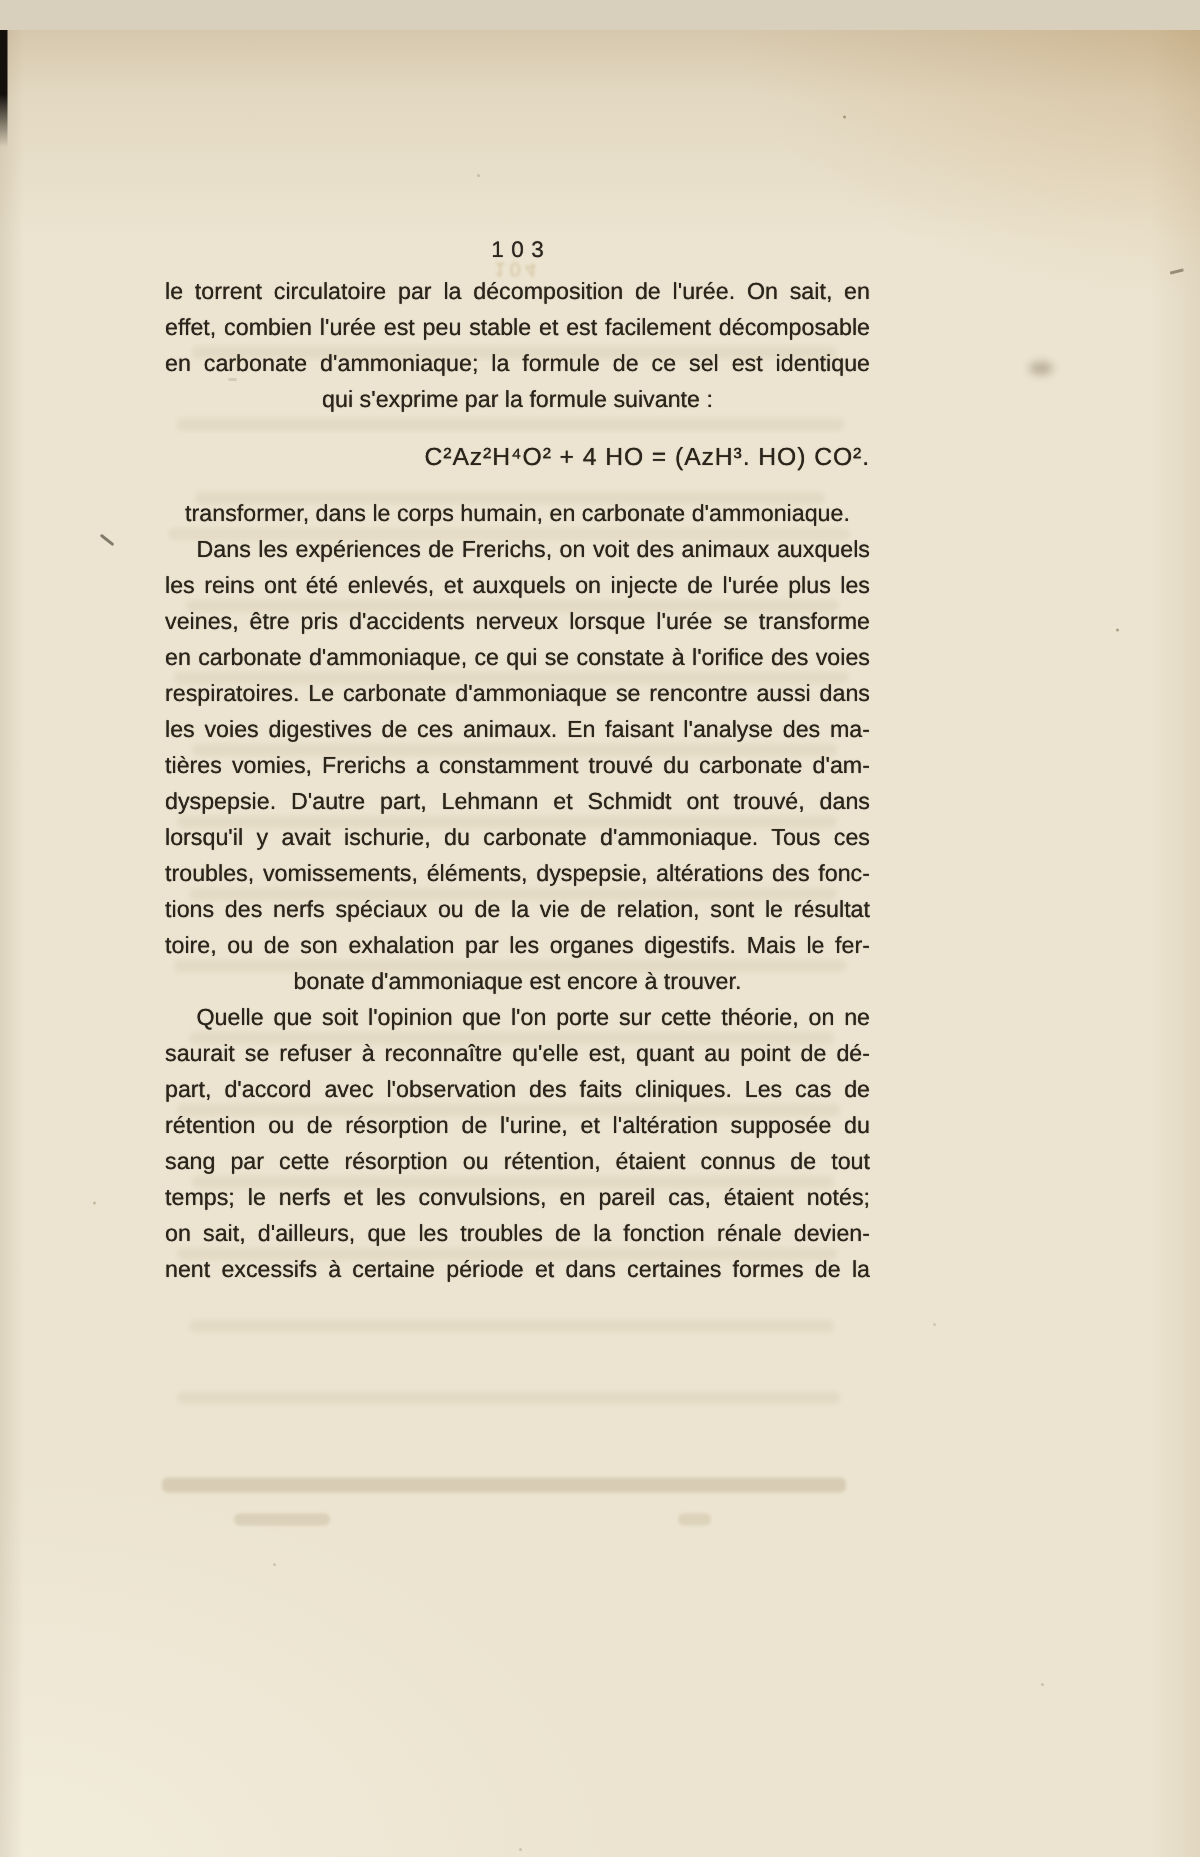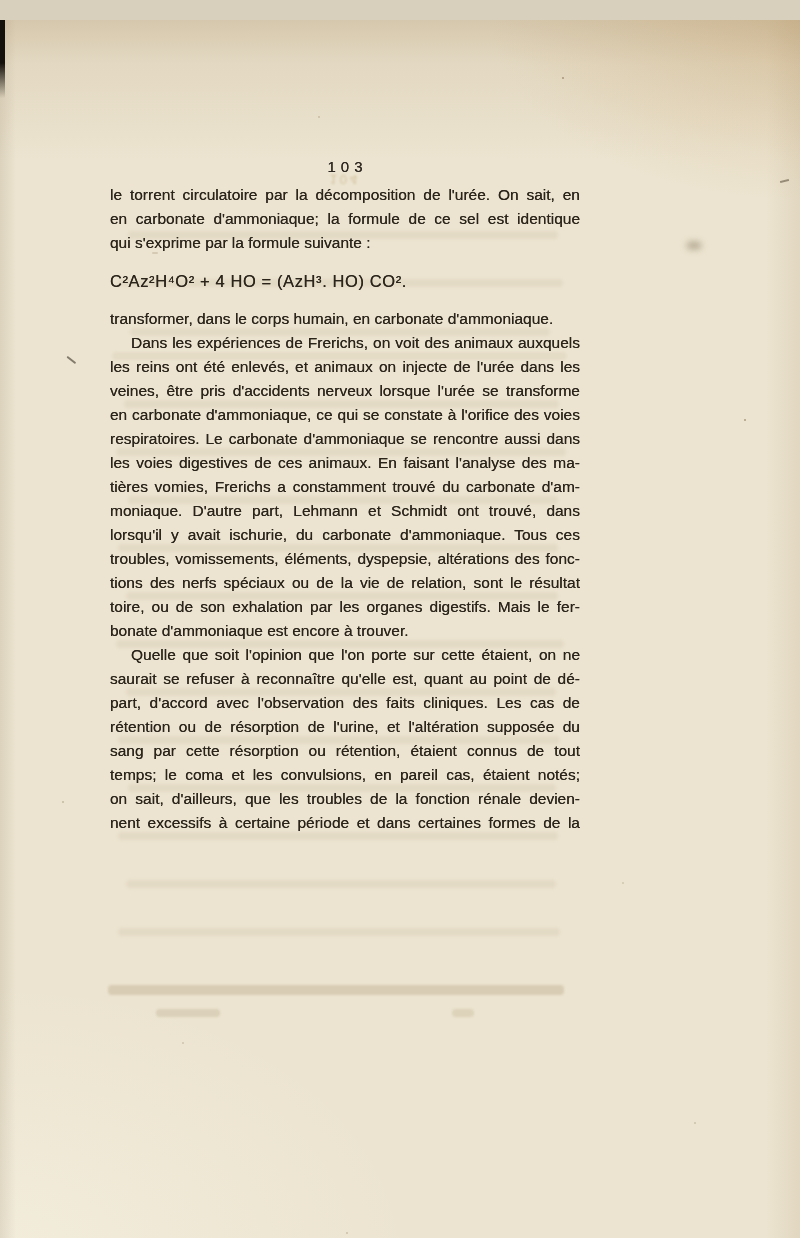--- a/index.html
+++ b/index.html
@@ -89,25 +89,25 @@
   }
   .text-block{font-size:15.5px;}
   .para{margin:0;}
   .line{
     height:24px;line-height:24px;overflow:hidden;
     text-align:justify;
     text-shadow:0 0 .55px rgba(42,36,27,.9);
   }
   .line::after{content:"";display:inline-block;width:100%;height:0;}
   .line.indent{text-indent:21px;}
-  .line.last{text-align:left;}
+  .line.last{text-align:center;}
   .line.last::after{width:0;}
   .formula{
     height:24px;line-height:24px;margin:14px 0;
-    text-align:left;font-size:16.5px;letter-spacing:.6px;
+    text-align:right;font-size:16.5px;letter-spacing:.6px;
     text-shadow:0 0 .55px rgba(42,36,27,.9);
   }
 </style>
 </head>
 <body>
 
 <div class="page">
 
   <div class="edge-black"></div>
   <div class="tick-mark"></div>
@@ -144,48 +144,49 @@
       <i></i>
       <i></i>
   </div>
 
   <div class="column">
     <div class="ghost-num">104</div>
     <div class="page-num">103</div>
     <div class="text-block">
         <div class="para">
           <div class="line">le torrent circulatoire par la décomposition de l'urée. On sait, en</div>
+          <div class="line">effet, combien l'urée est peu stable et est facilement décomposable</div>
           <div class="line">en carbonate d'ammoniaque; la formule de ce sel est identique</div>
           <div class="line last">qui s'exprime par la formule suivante :</div>
         </div>
         <div class="formula">C²Az²H⁴O² + 4 HO = (AzH³. HO) CO².</div>
         <div class="para">
           <div class="line last">transformer, dans le corps humain, en carbonate d'ammoniaque.</div>
         </div>
         <div class="para">
           <div class="line indent">Dans les expériences de Frerichs, on voit des animaux auxquels</div>
-          <div class="line">les reins ont été enlevés, et animaux on injecte de l'urée dans les</div>
+          <div class="line">les reins ont été enlevés, et auxquels on injecte de l'urée plus les</div>
           <div class="line">veines, être pris d'accidents nerveux lorsque l'urée se transforme</div>
           <div class="line">en carbonate d'ammoniaque, ce qui se constate à l'orifice des voies</div>
           <div class="line">respiratoires. Le carbonate d'ammoniaque se rencontre aussi dans</div>
           <div class="line">les voies digestives de ces animaux. En faisant l'analyse des ma-</div>
           <div class="line">tières vomies, Frerichs a constamment trouvé du carbonate d'am-</div>
-          <div class="line">moniaque. D'autre part, Lehmann et Schmidt ont trouvé, dans</div>
+          <div class="line">dyspepsie. D'autre part, Lehmann et Schmidt ont trouvé, dans</div>
           <div class="line">lorsqu'il y avait ischurie, du carbonate d'ammoniaque. Tous ces</div>
           <div class="line">troubles, vomissements, éléments, dyspepsie, altérations des fonc-</div>
           <div class="line">tions des nerfs spéciaux ou de la vie de relation, sont le résultat</div>
           <div class="line">toire, ou de son exhalation par les organes digestifs. Mais le fer-</div>
           <div class="line last">bonate d'ammoniaque est encore à trouver.</div>
         </div>
         <div class="para">
-          <div class="line indent">Quelle que soit l'opinion que l'on porte sur cette étaient, on ne</div>
+          <div class="line indent">Quelle que soit l'opinion que l'on porte sur cette théorie, on ne</div>
           <div class="line">saurait se refuser à reconnaître qu'elle est, quant au point de dé-</div>
           <div class="line">part, d'accord avec l'observation des faits cliniques. Les cas de</div>
           <div class="line">rétention ou de résorption de l'urine, et l'altération supposée du</div>
           <div class="line">sang par cette résorption ou rétention, étaient connus de tout</div>
-          <div class="line">temps; le coma et les convulsions, en pareil cas, étaient notés;</div>
+          <div class="line">temps; le nerfs et les convulsions, en pareil cas, étaient notés;</div>
           <div class="line">on sait, d'ailleurs, que les troubles de la fonction rénale devien-</div>
           <div class="line">nent excessifs à certaine période et dans certaines formes de la</div>
         </div>
       </div>
   </div>
 
 </div>
 
 </body></html>

